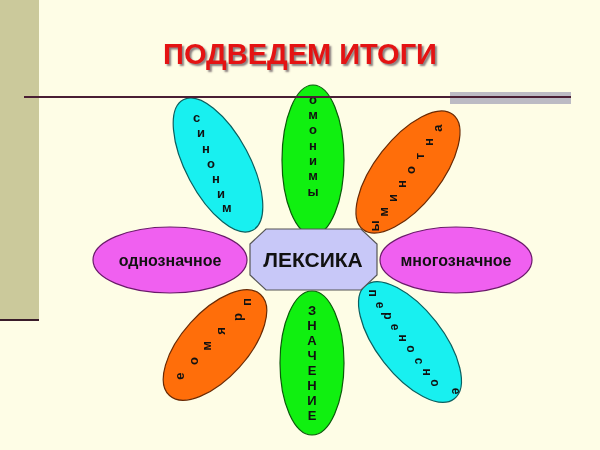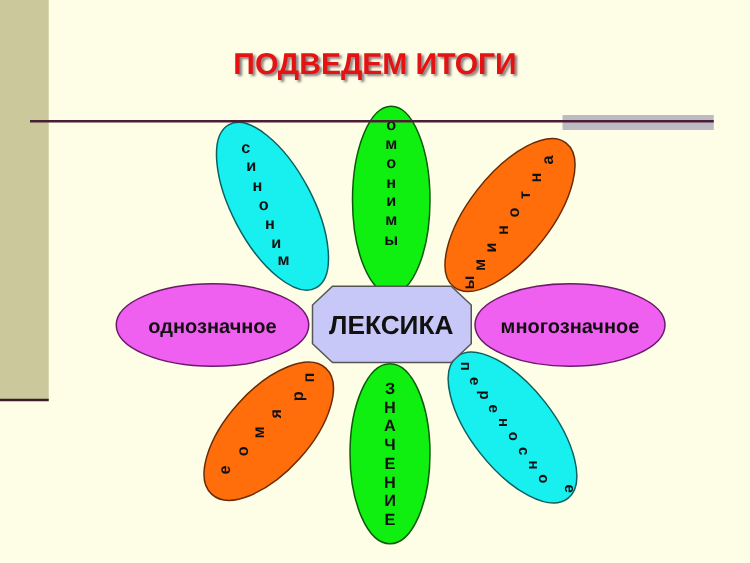--- a/index.html
+++ b/index.html
@@ -1,21 +1,21 @@
 <!DOCTYPE html>
 <html><head>
 <meta charset="utf-8">
 <style>
   html, body { margin:0; padding:0; }
   body { width:600px; height:450px; background:#fefde6; position:relative; overflow:hidden; font-family:"Liberation Sans", sans-serif; }
   .band { position:absolute; left:0; top:0; width:39px; height:320px; background:#cbc99b; }
   .band-line { position:absolute; left:0; top:319px; width:39px; height:2px; background:#3a1c2a; }
   .hline { position:absolute; left:24px; top:96px; width:547px; height:2px; background:#4a1e34; z-index:2; }
   .gbar { position:absolute; left:450px; top:92px; width:121px; height:12px; background:#bcbbc4; z-index:1; }
-  .title { position:absolute; left:0; width:600px; top:38px; text-align:center; font-weight:bold; font-size:24px; color:#e41313; text-shadow:2px 2px 2px #8a7f7f; letter-spacing:0; }
+  .title { position:absolute; left:0; width:600px; top:38px; text-align:center; font-weight:bold; font-size:29px; color:#e41313; text-shadow:2px 2px 2px #8a7f7f; letter-spacing:0; }
   svg.diagram { position:absolute; left:0; top:0; }
   .ptext { font-family:"Liberation Sans", sans-serif; font-weight:bold; fill:#111; }
 </style>
 </head>
 <body>
 
 <div class="band"></div>
 <div class="band-line"></div>
 <div class="gbar"></div>
 <div class="hline"></div>

